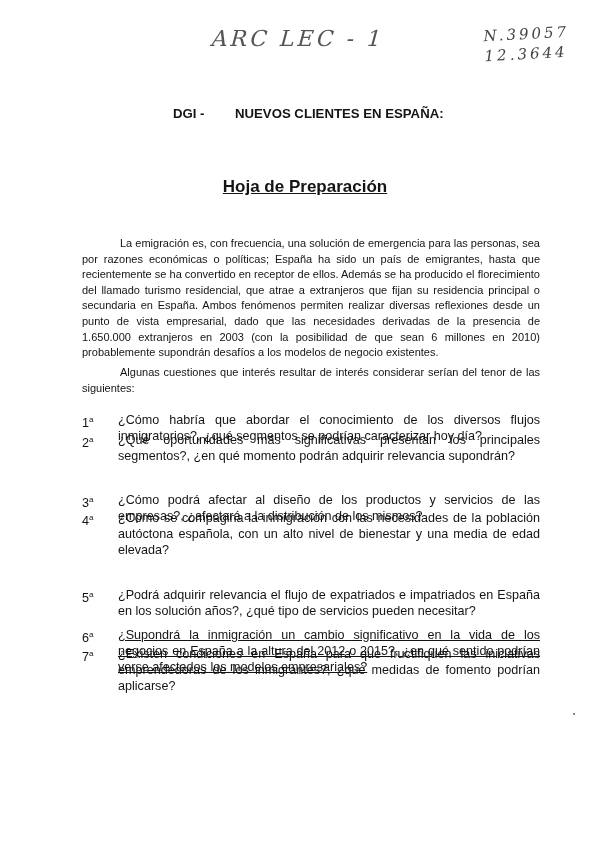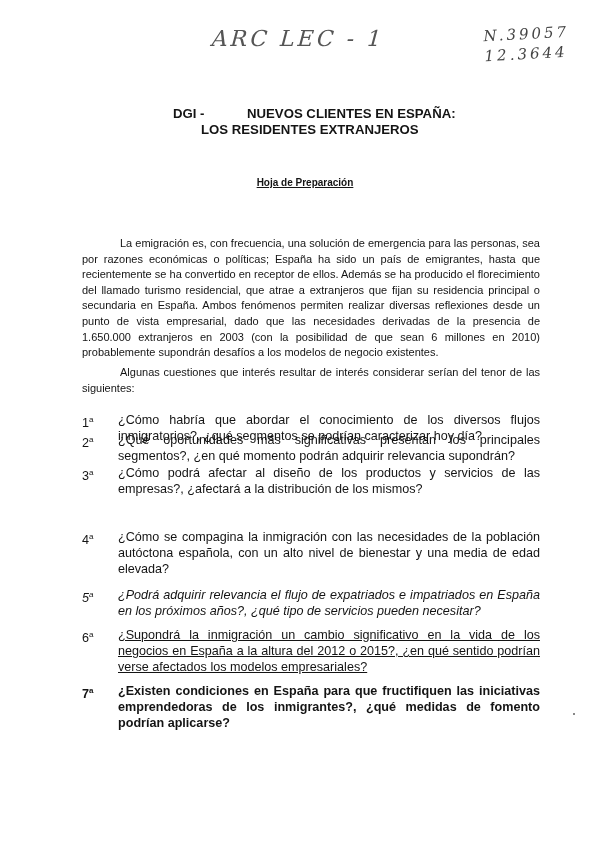--- a/index.html
+++ b/index.html
@@ -3,55 +3,54 @@
 <meta charset="utf-8">
 <style>
   html, body { margin: 0; padding: 0; background: #ffffff; }
   body { width: 610px; height: 846px; position: relative; overflow: hidden;
          font-family: "Liberation Sans", sans-serif; color: #141414; }
   .hand { position: absolute; font-family: "DejaVu Serif", serif; font-style: italic;
           color: #555; letter-spacing: 3px; font-weight: normal; }
   #hand1 { left: 212px; top: 26px; font-size: 22px; transform: skewX(-4deg); }
   #hand2 { left: 484px; top: 24px; font-size: 15px; line-height: 20px; color: #444; transform: rotate(-3deg); }
   .title { position: absolute; left: 173px; top: 106px; font-weight: bold; font-size: 13.2px; line-height: 16px; }
-  .title .t1 span.pre { display: inline-block; width: 74px; }
+  .title .t1 span.pre { display: inline-block; width: 62px; }
   .title .t2 { padding-left: 28px; }
   .subtitle { position: absolute; left: 0; width: 610px; top: 177px; text-align: center;
-              font-weight: bold; font-size: 10px; }
+              font-weight: bold; font-size: 17px; }
   .subtitle span { text-decoration: underline; margin-left: 0px; }
   .para { position: absolute; left: 82px; width: 458px; font-size: 11px; line-height: 15.6px;
           text-align: justify; }
   .para .indent { display: inline-block; width: 38px; }
   #p1 { top: 236px; }
   #p2 { top: 365px; }
   .q { position: absolute; left: 82px; width: 458px; font-size: 12.6px; line-height: 16px; }
   .q .num { position: absolute; left: 0; top: 0; width: 28px; }
   .q .num sup { font-size: 8px; vertical-align: 5px; }
   .q .txt { margin-left: 36px; text-align: justify; display: block; }
   #q1 { top: 412px; }
   #q2 { top: 432px; }
-  #q3 { top: 465px; }
-  #q4 { top: 529px; }
-  #q5 { top: 587px; font-style: italic; }
+  #q3 { top: 492px; }
+  #q4 { top: 510px; }
+  #q5 { top: 587px; }
   #q6 { top: 627px; text-decoration: underline; }
-  #q7 { top: 683px; font-weight: bold; }
+  #q7 { top: 646px; }
   .speck { position: absolute; left: 573px; top: 713px; width: 2px; height: 2px; background: #888; }
 </style>
 </head>
 <body>
 
 <div class="hand" id="hand1">ARC   LEC - 1</div>
 <div class="hand" id="hand2">
   <div>N.39057</div>
   <div>12.3644</div>
 </div>
 
 <div class="title">
   <div class="t1"><span class="pre">DGI -</span><span>NUEVOS CLIENTES EN ESPAÑA:</span></div>
-  <div class="t2">LOS RESIDENTES EXTRANJEROS</div>
 </div>
 
 <div class="subtitle"><span>Hoja de Preparación</span></div>
 
 <div class="para" id="p1"><span class="indent"></span><span>La emigración es, con frecuencia, una solución de emergencia para las personas, sea por razones económicas o políticas; España ha sido un país de emigrantes, hasta que recientemente se ha convertido en receptor de ellos. Además se ha producido el florecimiento del llamado turismo residencial, que atrae a extranjeros que fijan su residencia principal o secundaria en España. Ambos fenómenos permiten realizar diversas reflexiones desde un punto de vista empresarial, dado que las necesidades derivadas de la presencia de 1.650.000 extranjeros en 2003 (con la posibilidad de que sean 6 millones en 2010) probablemente supondrán desafíos a los modelos de negocio existentes.</span></div>
 
 <div class="para" id="p2"><span class="indent"></span><span>Algunas cuestiones que interés resultar de interés considerar serían del tenor de las siguientes:</span></div>
 
 <div class="q" id="q1">
   <span class="num"><span>1</span><sup>a</sup></span>
@@ -64,21 +63,21 @@
 <div class="q" id="q3">
   <span class="num"><span>3</span><sup>a</sup></span>
   <span class="txt">¿Cómo podrá afectar al diseño de los productos y servicios de las empresas?, ¿afectará a la distribución de los mismos?</span>
 </div>
 <div class="q" id="q4">
   <span class="num"><span>4</span><sup>a</sup></span>
   <span class="txt">¿Cómo se compagina la inmigración con las necesidades de la población autóctona española, con un alto nivel de bienestar y una media de edad elevada?</span>
 </div>
 <div class="q" id="q5">
   <span class="num"><span>5</span><sup>a</sup></span>
-  <span class="txt">¿Podrá adquirir relevancia el flujo de expatriados e impatriados en España en los próximos años?, ¿qué tipo de servicios pueden necesitar?</span>
+  <span class="txt">¿Podrá adquirir relevancia el flujo de expatriados e impatriados en España en los solución años?, ¿qué tipo de servicios pueden necesitar?</span>
 </div>
 <div class="q" id="q6">
   <span class="num"><span>6</span><sup>a</sup></span>
   <span class="txt">¿Supondrá la inmigración un cambio significativo en la vida de los negocios en España a la altura del 2012 o 2015?, ¿en qué sentido podrían verse afectados los modelos empresariales?</span>
 </div>
 <div class="q" id="q7">
   <span class="num"><span>7</span><sup>a</sup></span>
   <span class="txt">¿Existen condiciones en España para que fructifiquen las iniciativas emprendedoras de los inmigrantes?, ¿qué medidas de fomento podrían aplicarse?</span>
 </div>
 

